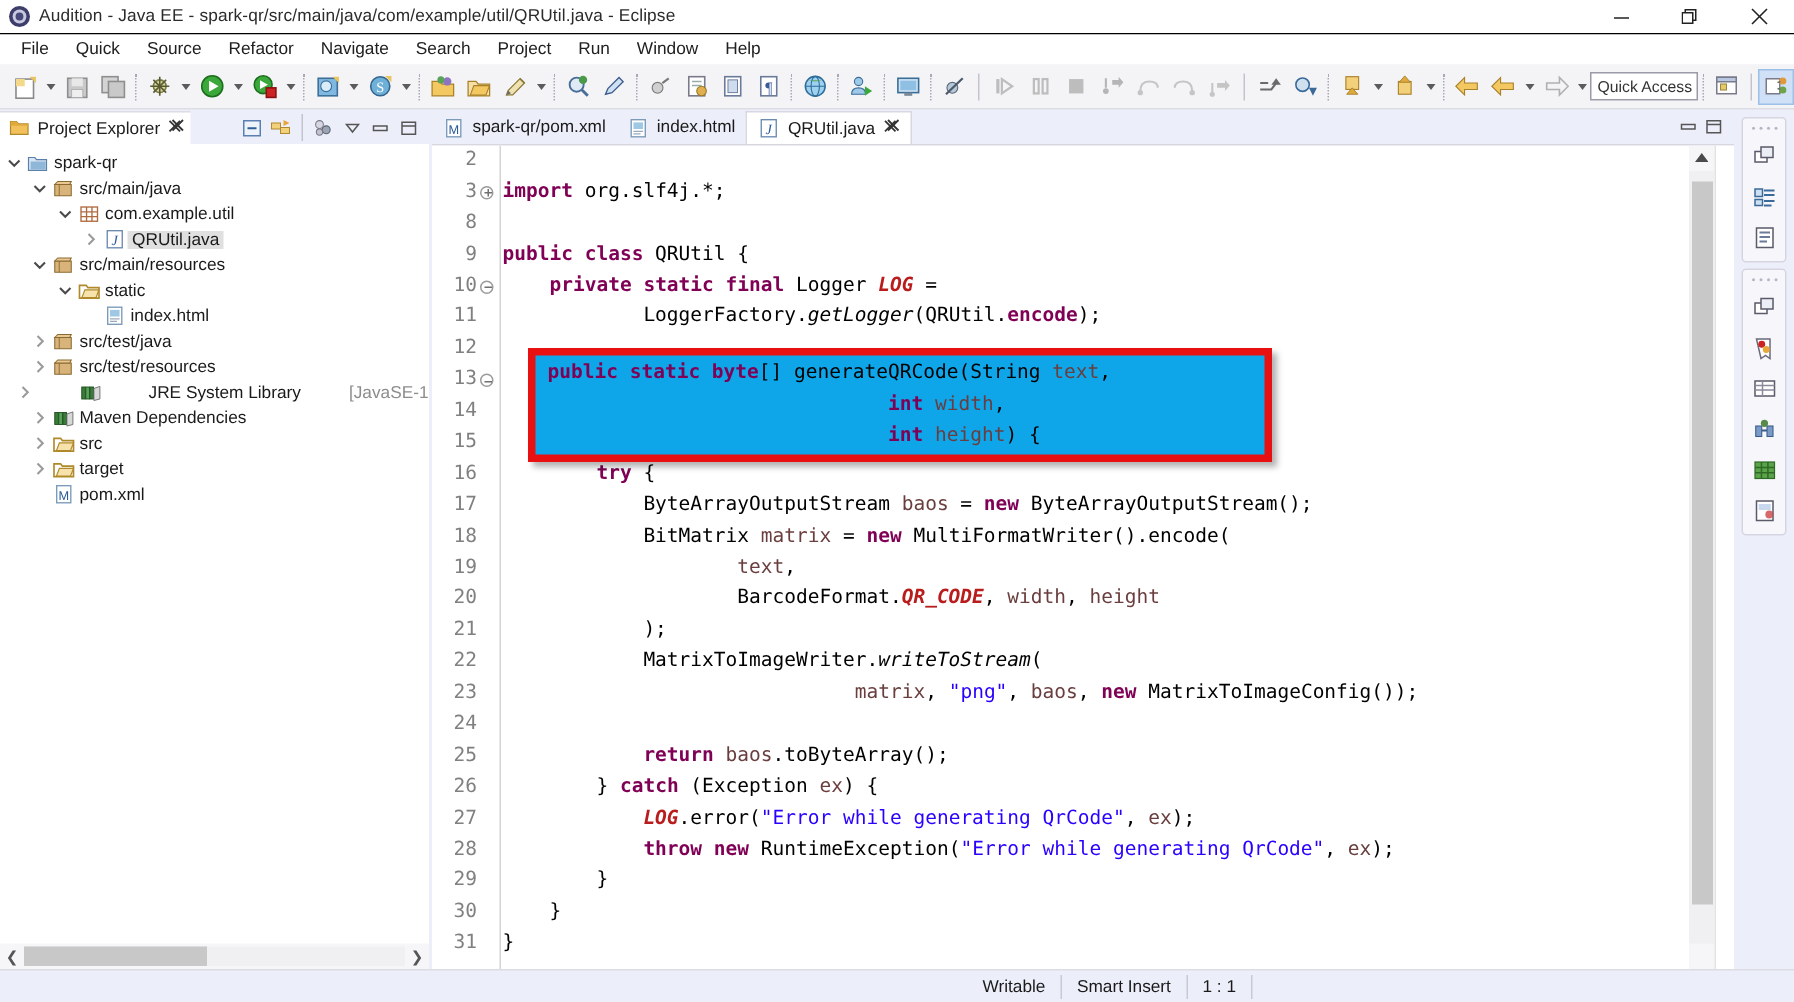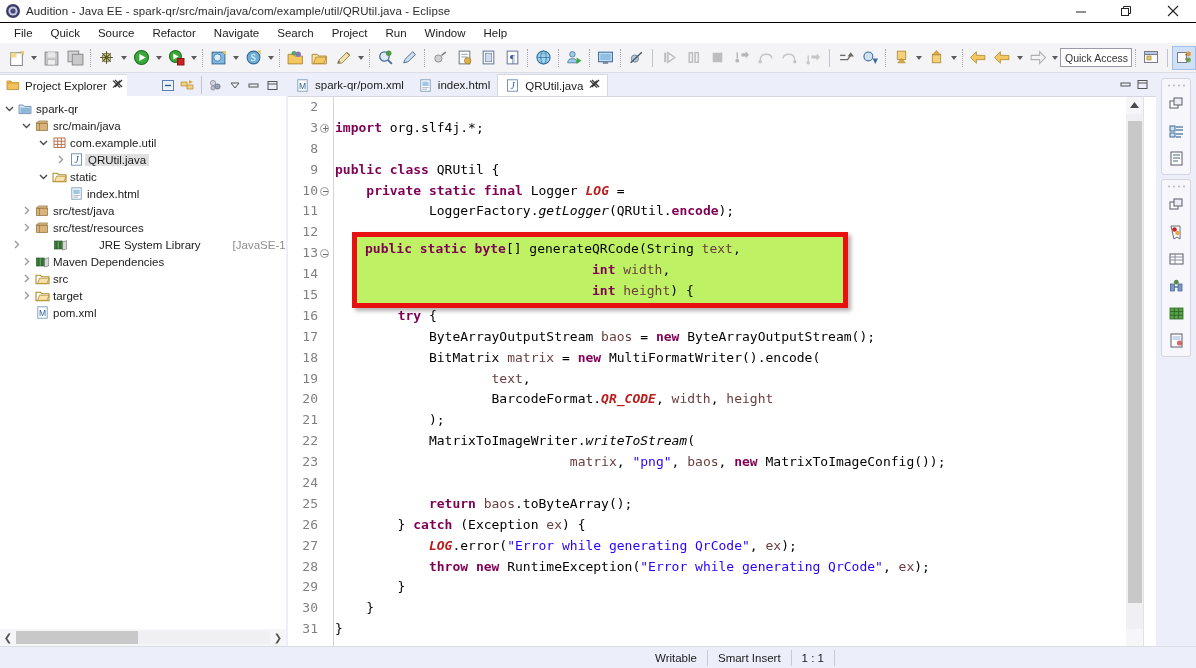--- a/index.html
+++ b/index.html
@@ -180,21 +180,21 @@
   .ovruler { position: absolute; right: 0; top: 0; width: 13px; height: 100%;
              background: #ffffff; border-left: 1px solid #e2e2e2; }
 
   .ed-hscroll { position: absolute; left: 288px; bottom: 0; width: 868px;
                 height: 17px; background: #f6f6f9; display: flex;
                 align-items: center; }
 
   
   .hibox {
     position: absolute; left: 352px; top: 232px; width: 496px; height: 76px;
-    border: 5px solid #e81010; background: #bef264; z-index: 30;
+    border: 5px solid #e81010; background: #0ea5e9; z-index: 30;
     box-shadow: 3px 3px 4px rgba(0,0,0,.30);
   }
   .hibox-inner {
     position: absolute; left: 0; top: 0; width: 100%; height: 100%;
     font-family: "DejaVu Sans Mono", monospace; font-size: 13px;
     padding-left: 8px; padding-top: 2px;
   }
 
   
   .rail { position: absolute; right: 0; top: 74px; width: 40px; height: 572px;
@@ -653,20 +653,35 @@
               <polyline points="4,2 7.5,5.5 4,9" fill="none" stroke="#9a9a9a" stroke-width="1.4"></polyline>
             </svg>
           </span>
           <span class="tico">
             <svg width="15" height="15" viewBox="0 0 15 15">
               <rect x="2.5" y="1.8" width="10" height="11.4" fill="#fff" stroke="#6a8ab0" stroke-width=".9"></rect>
               <text x="7.5" y="11" font-size="9.5" fill="#2a5a9a" text-anchor="middle" font-family="serif" font-style="italic">J</text>
             </svg>
           </span>
           <span class="tlbl sel">QRUtil.java</span>
+        </div>
+        <div class="trow" style="padding-left: 19px;">
+          <span class="twist">
+            <svg width="11" height="11" viewBox="0 0 11 11">
+              <polyline points="2,4 5.5,7.5 9,4" fill="none" stroke="#4a4a4a" stroke-width="1.4"></polyline>
+            </svg>
+          </span>
+          <span class="tico">
+            <svg width="15" height="15" viewBox="0 0 15 15">
+              <path d="M1.5 5 h11 v7.5 h-11 z" fill="#d8b37a" stroke="#8a6a30" stroke-width=".7"></path>
+              <path d="M1.5 5 l2-2 h9 l-1 2 z" fill="#e8c893" stroke="#8a6a30" stroke-width=".7"></path>
+              <line x1="4.5" y1="5" x2="4.5" y2="12.5" stroke="#8a6a30" stroke-width=".6"></line>
+            </svg>
+          </span>
+          <span class="tlbl">src/main/resources</span>
         </div>
         <div class="trow" style="padding-left: 36px;">
           <span class="twist">
             <svg width="11" height="11" viewBox="0 0 11 11">
               <polyline points="2,4 5.5,7.5 9,4" fill="none" stroke="#4a4a4a" stroke-width="1.4"></polyline>
             </svg>
           </span>
           <span class="tico">
             <svg width="15" height="15" viewBox="0 0 15 15">
               <path d="M1 4.2 h4.4 l1.2 1.5 h7.4 v7 H1 z" fill="none" stroke="#b08a2a" stroke-width="1.1"></path>

